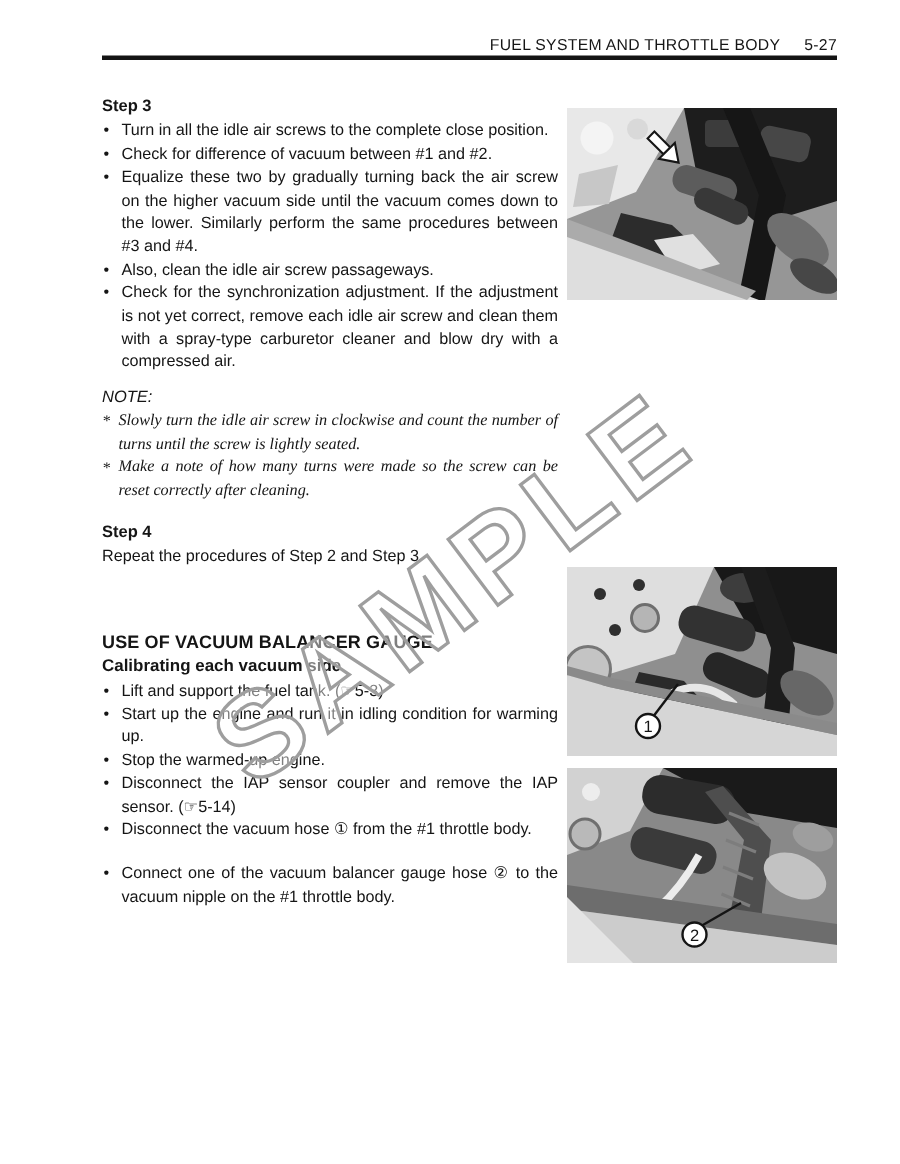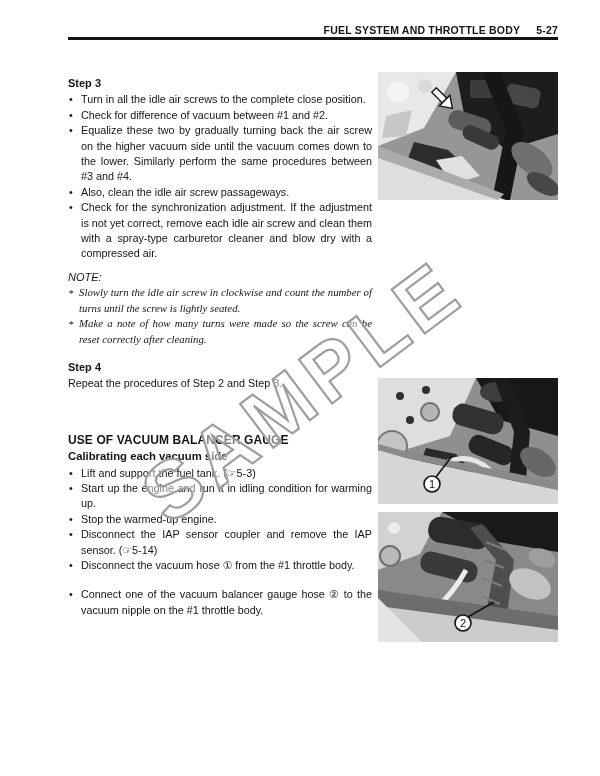--- a/index.html
+++ b/index.html
@@ -14,37 +14,37 @@
     position: relative;
     width: 600px; height: 776px;
     background: #ffffff;
     overflow: hidden;
   }
 
   
   .header {
     position: absolute;
     top: 24px; right: 42px;
-    font-weight: bold;
+    font-weight: normal;
     font-size: 10.5px;
     letter-spacing: 0.2px;
     white-space: nowrap;
   }
   .header .pageno { margin-left: 16px; }
   .header-rule {
     position: absolute;
     left: 68px; right: 42px; top: 37px;
     height: 3px;
     background: #141414;
   }
 
   
   .text-col {
     position: absolute;
-    left: 68px; top: 76px; width: 304px;
+    left: 68px; top: 64px; width: 304px;
     font-size: 10.8px;
     line-height: 15.4px;
     text-align: justify;
   }
   .step-heading {
     font-size: 11px; font-weight: bold;
     margin: 0 0 1px 0;
   }
   ul.bullets { list-style: none; margin: 0; padding: 0; }
   ul.bullets > li { position: relative; padding-left: 13px; }

